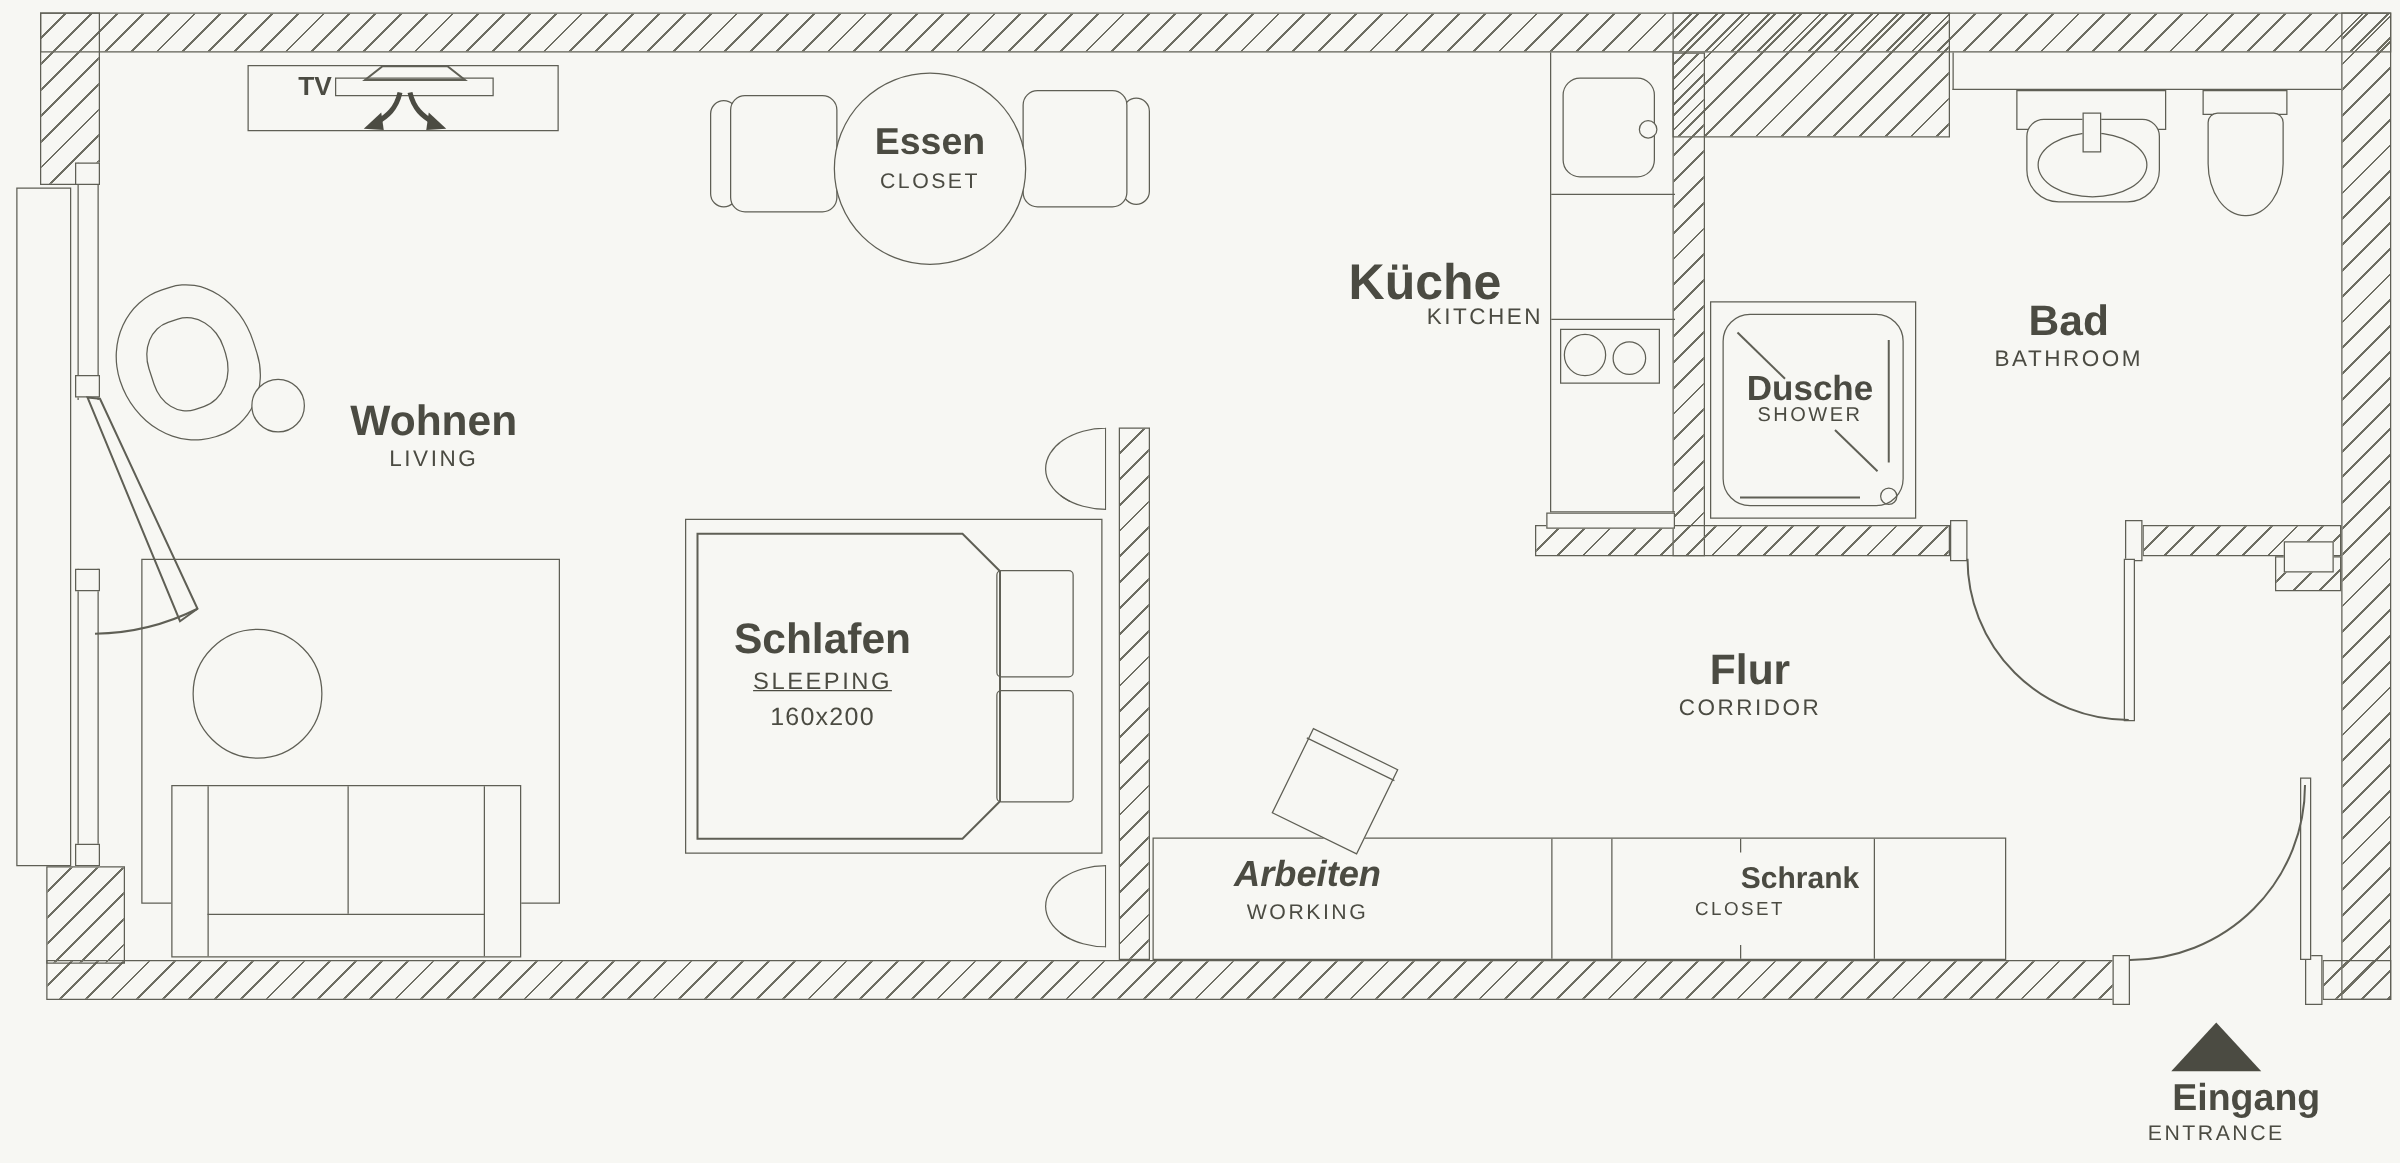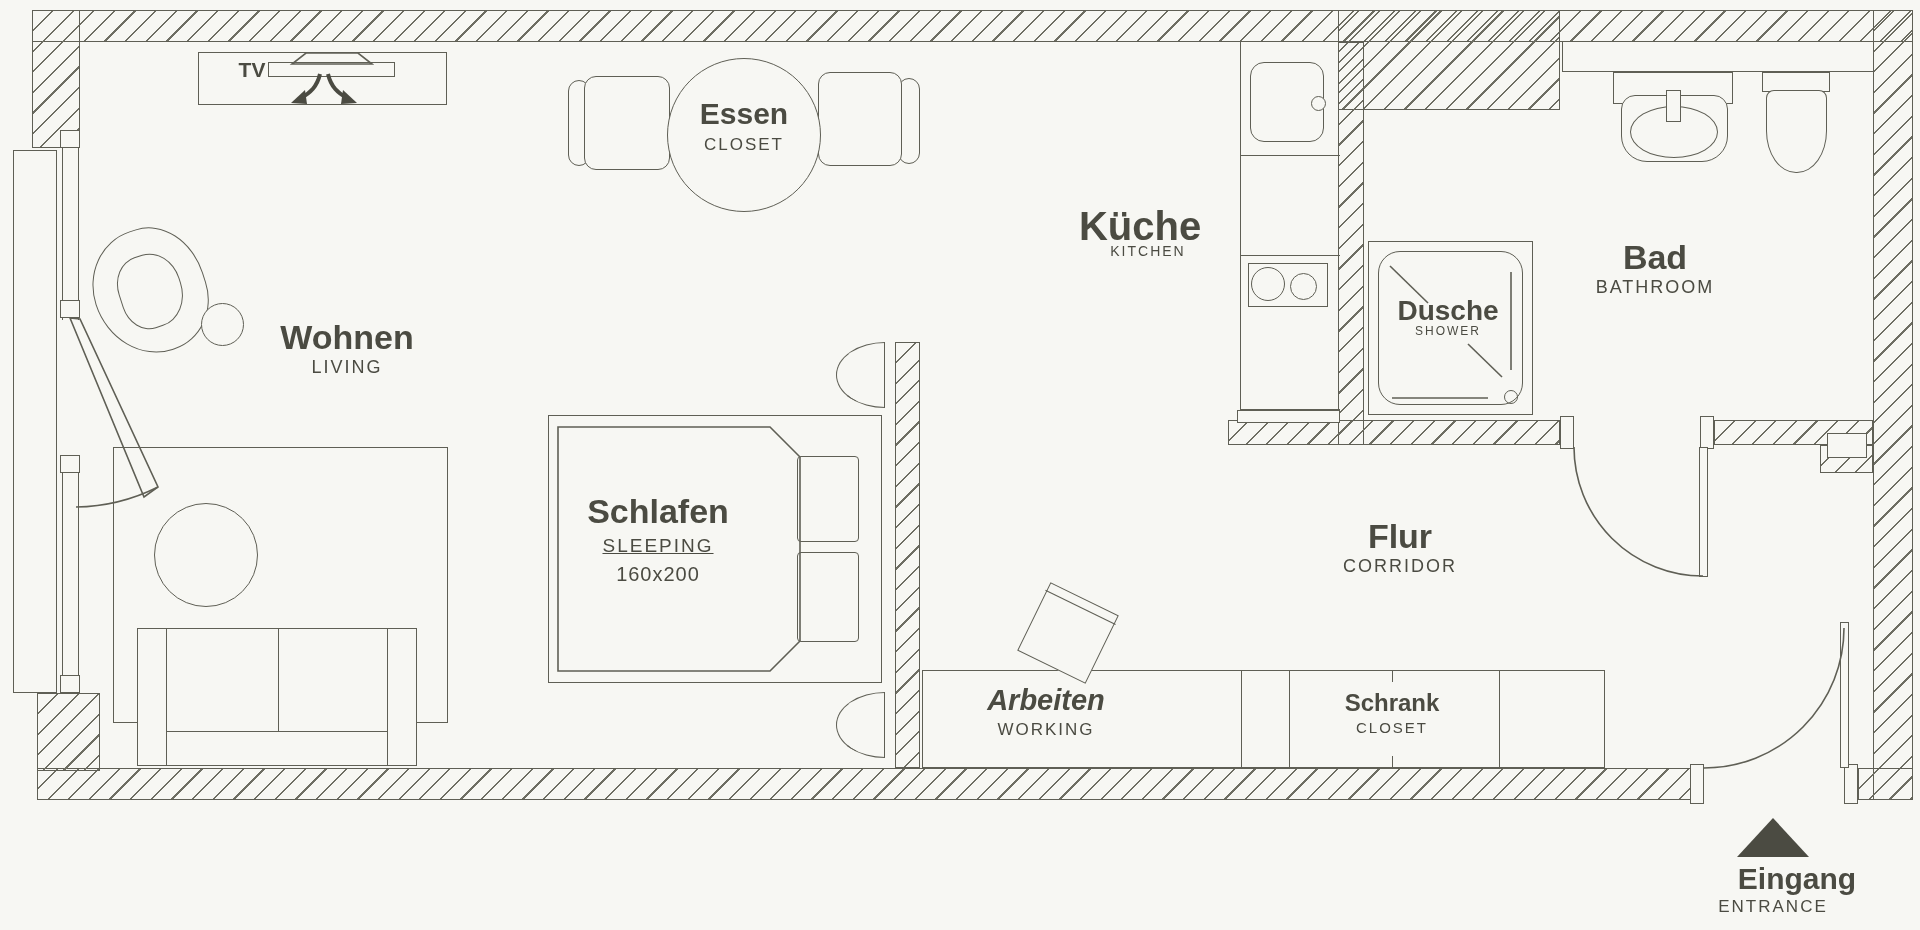--- a/index.html
+++ b/index.html
@@ -173,38 +173,38 @@
 
   <div class="lbl lbl-de" style="left:252px;top:59px;font-size:21px;">TV</div>
 
   <div class="lbl lbl-de" style="left:744px;top:99px;font-size:30px;">Essen</div>
   <div class="lbl lbl-en" style="left:744px;top:136px;font-size:17px;">CLOSET</div>
 
   <div class="lbl lbl-de" style="left:347px;top:320px;font-size:34px;">Wohnen</div>
   <div class="lbl lbl-en" style="left:347px;top:358px;font-size:18px;">LIVING</div>
 
   <div class="lbl lbl-de" style="left:1140px;top:206px;font-size:40px;">Küche</div>
-  <div class="lbl lbl-en" style="left:1148px;top:244px;font-size:14px;">KITCHEN</div>
+  <div class="lbl lbl-en" style="left:1188px;top:244px;font-size:18px;">KITCHEN</div>
 
   <div class="lbl lbl-de" style="left:1655px;top:240px;font-size:34px;">Bad</div>
   <div class="lbl lbl-en" style="left:1655px;top:278px;font-size:18px;">BATHROOM</div>
 
   <div class="lbl lbl-de" style="left:1448px;top:297px;font-size:28px;">Dusche</div>
-  <div class="lbl lbl-en" style="left:1448px;top:325px;font-size:12px;">SHOWER</div>
+  <div class="lbl lbl-en" style="left:1448px;top:325px;font-size:16px;">SHOWER</div>
 
   <div class="lbl lbl-de" style="left:658px;top:494px;font-size:34px;">Schlafen</div>
   <div class="lbl lbl-en" style="left:658px;top:536px;font-size:19px;text-decoration:underline;">SLEEPING</div>
   <div class="lbl" style="left:658px;top:564px;font-size:20px;letter-spacing:1px;">160x200</div>
 
   <div class="lbl lbl-de" style="left:1400px;top:519px;font-size:34px;">Flur</div>
   <div class="lbl lbl-en" style="left:1400px;top:557px;font-size:18px;">CORRIDOR</div>
 
   <div class="lbl lbl-de" style="left:1046px;top:686px;font-size:29px;font-style:italic;">Arbeiten</div>
   <div class="lbl lbl-en" style="left:1046px;top:721px;font-size:17px;">WORKING</div>
 
-  <div class="lbl lbl-de" style="left:1392px;top:691px;font-size:24px;">Schrank</div>
+  <div class="lbl lbl-de" style="left:1440px;top:691px;font-size:24px;">Schrank</div>
   <div class="lbl lbl-en" style="left:1392px;top:720px;font-size:15px;">CLOSET</div>
 
   <div class="tri" style="left:1737px;top:818px;"></div>
   <div class="lbl lbl-de" style="left:1773px;top:864px;font-size:30px;margin-left:24px;">Eingang</div>
   <div class="lbl lbl-en" style="left:1773px;top:898px;font-size:17px;">ENTRANCE</div>
 
 </div>
 
 </body></html>

